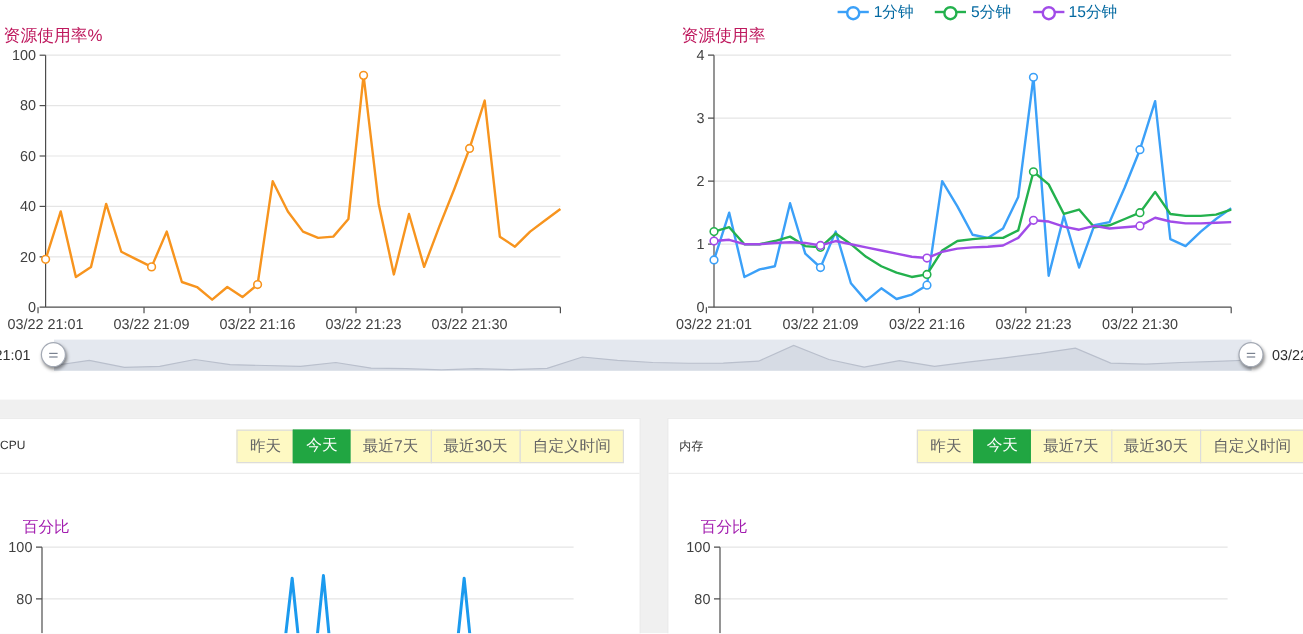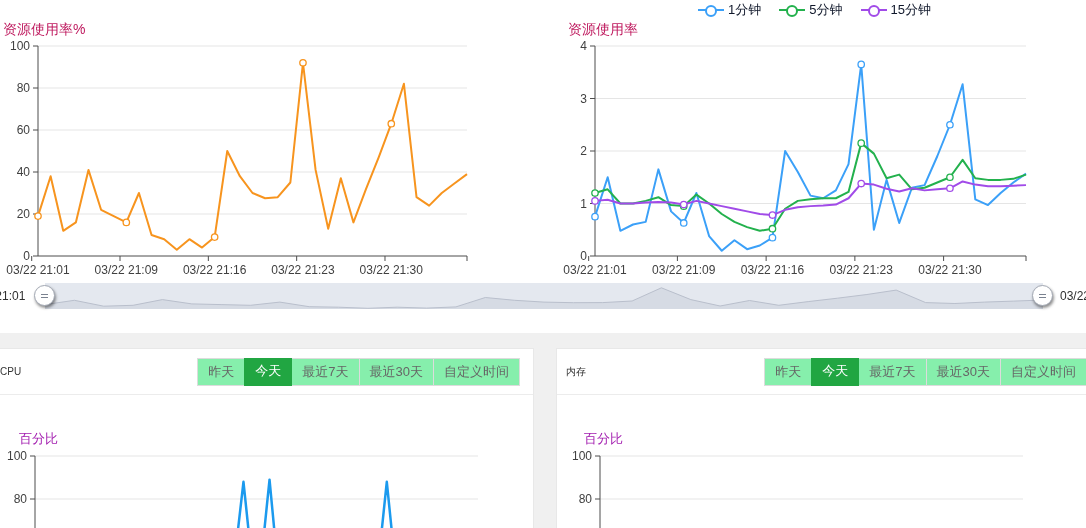--- a/index.html
+++ b/index.html
@@ -9,21 +9,21 @@
   svg text{font-size:12px;fill:#404040;font-family:"Liberation Sans","DejaVu Sans",sans-serif;}
   #svg-resource{left:0;top:0;}
   #svg-load{left:543px;top:0;}
   #svg-cpu{left:0;top:418px;}
   #svg-memory{left:556px;top:418px;}
   .chart-title{position:absolute;font-size:14px;color:#be185d;}
   .title-resource{left:3px;top:21px;}
   .title-load{left:568px;top:21px;}
   
   .legend{position:absolute;left:543px;top:1px;width:543px;display:flex;justify-content:center;gap:18px;}
-  .legend-item{display:flex;align-items:center;gap:4px;font-size:13px;color:#0f172a;cursor:pointer;}
+  .legend-item{display:flex;align-items:center;gap:4px;font-size:13px;color:#0369a1;cursor:pointer;}
   .lg-mark{position:relative;width:26px;height:13px;display:inline-block;}
   .lg-line{position:absolute;left:0;right:0;top:5px;height:2px;background:#999;}
   .lg-dot{position:absolute;left:7px;top:1px;width:8px;height:8px;border:2px solid #999;border-radius:50%;background:#fff;}
   
   .dz-band{position:absolute;left:45px;top:283px;width:998px;height:26px;background:#e4e8ef;}
   #svg-slider{left:0;top:0;}
   .dz-handle{position:absolute;width:19px;height:19px;border:1px solid #a3a9b4;border-radius:50%;
              background:#fff;box-shadow:1px 2px 3px rgba(0,0,0,.45);z-index:3;cursor:ew-resize;
              display:flex;flex-direction:column;align-items:center;justify-content:center;gap:2px;}
   .dz-handle i{display:block;width:7px;height:1px;background:#7a8290;}
@@ -35,21 +35,21 @@
   
   .bottom-strip{position:absolute;left:0;top:333px;width:1086px;height:195px;background:#f0f0f0;}
   .panel{position:absolute;top:348px;height:200px;background:#fff;border:1px solid #e8e8e8;box-sizing:border-box;}
   .panel-cpu{left:-10px;width:544px;}
   .panel-memory{left:556px;width:545px;}
   .panel-header{height:45px;display:flex;align-items:center;justify-content:space-between;
                 padding:0 13px 0 9px;border-bottom:1px solid #ececec;}
   .panel-title{font-size:10px;color:#333;font-weight:normal;margin:0;}
   .btn-group{display:flex;}
   .btn-group button{height:28px;line-height:26px;padding:0 10px;font-size:13px;color:#666;
-                    background:#86efac;border:1px solid #dcdcdc;margin-left:-1px;cursor:pointer;
+                    background:#fef9c3;border:1px solid #dcdcdc;margin-left:-1px;cursor:pointer;
                     font-family:inherit;white-space:nowrap;}
   .btn-group button:first-child{margin-left:0;}
   .btn-group button.active{color:#fff;position:relative;z-index:1;font-family:Liberation Mono, monospace;}
   .pct-label{position:absolute;font-size:13px;color:#a21caf;top:81px;}
   .pct-cpu{left:28px;}
   .pct-mem{left:27px;}
 </style>
 </head>
 <body>
 

